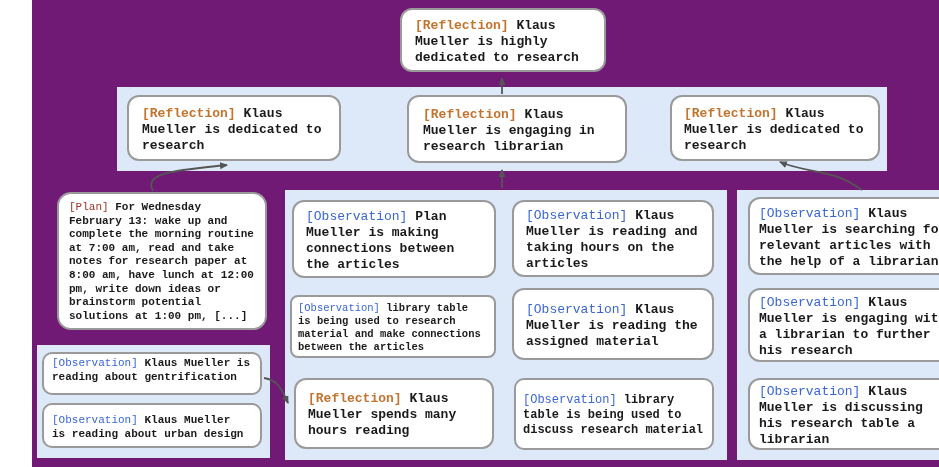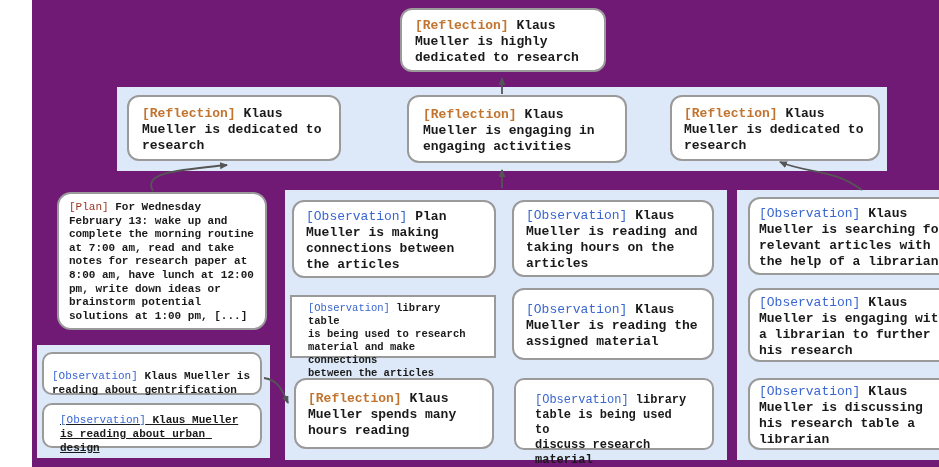--- a/index.html
+++ b/index.html
@@ -77,56 +77,56 @@
   </div>
 
   <div class="node sz-l" style="left:95px;top:95px;width:214px;height:66px;padding:9px 13px;">
     <span class="tag-reflection">[Reflection]</span><span class="body"> Klaus
 Mueller is dedicated to
 research</span>
   </div>
   <div class="node sz-l" style="left:375px;top:95px;width:220px;height:68px;padding:10px 14px;">
     <span class="tag-reflection">[Reflection]</span><span class="body"> Klaus
 Mueller is engaging in
-engaging activities</span>
+research librarian</span>
   </div>
   <div class="node sz-l" style="left:638px;top:95px;width:210px;height:66px;padding:9px 12px;">
     <span class="tag-reflection">[Reflection]</span><span class="body"> Klaus
 Mueller is dedicated to
 research</span>
   </div>
 
   <div class="node sz-plan" style="left:25px;top:192px;width:210px;height:138px;padding:7px 10px;border-radius:14px;">
     <span class="tag-plan">[Plan]</span><span class="body"> For Wednesday
 February 13: wake up and
 complete the morning routine
 at 7:00 am, read and take
 notes for research paper at
 8:00 am, have lunch at 12:00
 pm, write down ideas or
 brainstorm potential
 solutions at 1:00 pm, [...]</span>
   </div>
 
-  <div class="node sz-s" style="left:10px;top:352px;width:220px;height:43px;padding:15px 8px;border-radius:10px;">
+  <div class="node sz-s" style="left:10px;top:352px;width:220px;height:43px;padding:2px 8px;border-radius:10px;">
     <span class="tag-observation">[Observation]</span><span class="body"> Klaus Mueller is
 reading about gentrification</span>
   </div>
-  <div class="node sz-s" style="left:10px;top:403px;width:220px;height:45px;padding:8px 16px;border-radius:10px;text-decoration:underline;">
+  <div class="node sz-s" style="left:10px;top:403px;width:220px;height:45px;padding:8px 8px;border-radius:10px;">
     <span class="tag-observation">[Observation]</span><span class="body"> Klaus Mueller
 is reading about urban design</span>
   </div>
 
   <div class="node sz-l" style="left:260px;top:200px;width:204px;height:78px;padding:7px 12px;">
     <span class="tag-observation">[Observation]</span><span class="body"> Plan
 Mueller is making
 connections between
 the articles</span>
   </div>
-  <div class="node sz-lib" style="left:258px;top:295px;width:206px;height:63px;padding:5px 16px;border-radius:0;">
+  <div class="node sz-lib" style="left:258px;top:295px;width:206px;height:63px;padding:5px 6px;border-radius:8px;">
     <span class="tag-observation">[Observation]</span><span class="body"> library table
 is being used to research
 material and make connections
 between the articles</span>
   </div>
   <div class="node sz-l" style="left:262px;top:378px;width:200px;height:71px;padding:11px 12px;">
     <span class="tag-reflection">[Reflection]</span><span class="body"> Klaus
 Mueller spends many
 hours reading</span>
   </div>
@@ -135,21 +135,21 @@
     <span class="tag-observation">[Observation]</span><span class="body"> Klaus
 Mueller is reading and
 taking hours on the
 articles</span>
   </div>
   <div class="node sz-l" style="left:480px;top:288px;width:202px;height:72px;padding:12px 12px;">
     <span class="tag-observation">[Observation]</span><span class="body"> Klaus
 Mueller is reading the
 assigned material</span>
   </div>
-  <div class="node sz-m" style="left:482px;top:378px;width:200px;height:72px;padding:13px 19px;border-radius:10px;">
+  <div class="node sz-m" style="left:482px;top:378px;width:200px;height:72px;padding:13px 7px;border-radius:10px;">
     <span class="tag-observation">[Observation]</span><span class="body"> library
 table is being used to
 discuss research material</span>
   </div>
 
   <div class="node sz-l" style="left:716px;top:197px;width:210px;height:78px;padding:7px 9px;">
     <span class="tag-observation">[Observation]</span><span class="body"> Klaus
 Mueller is searching for
 relevant articles with
 the help of a librarian</span>

